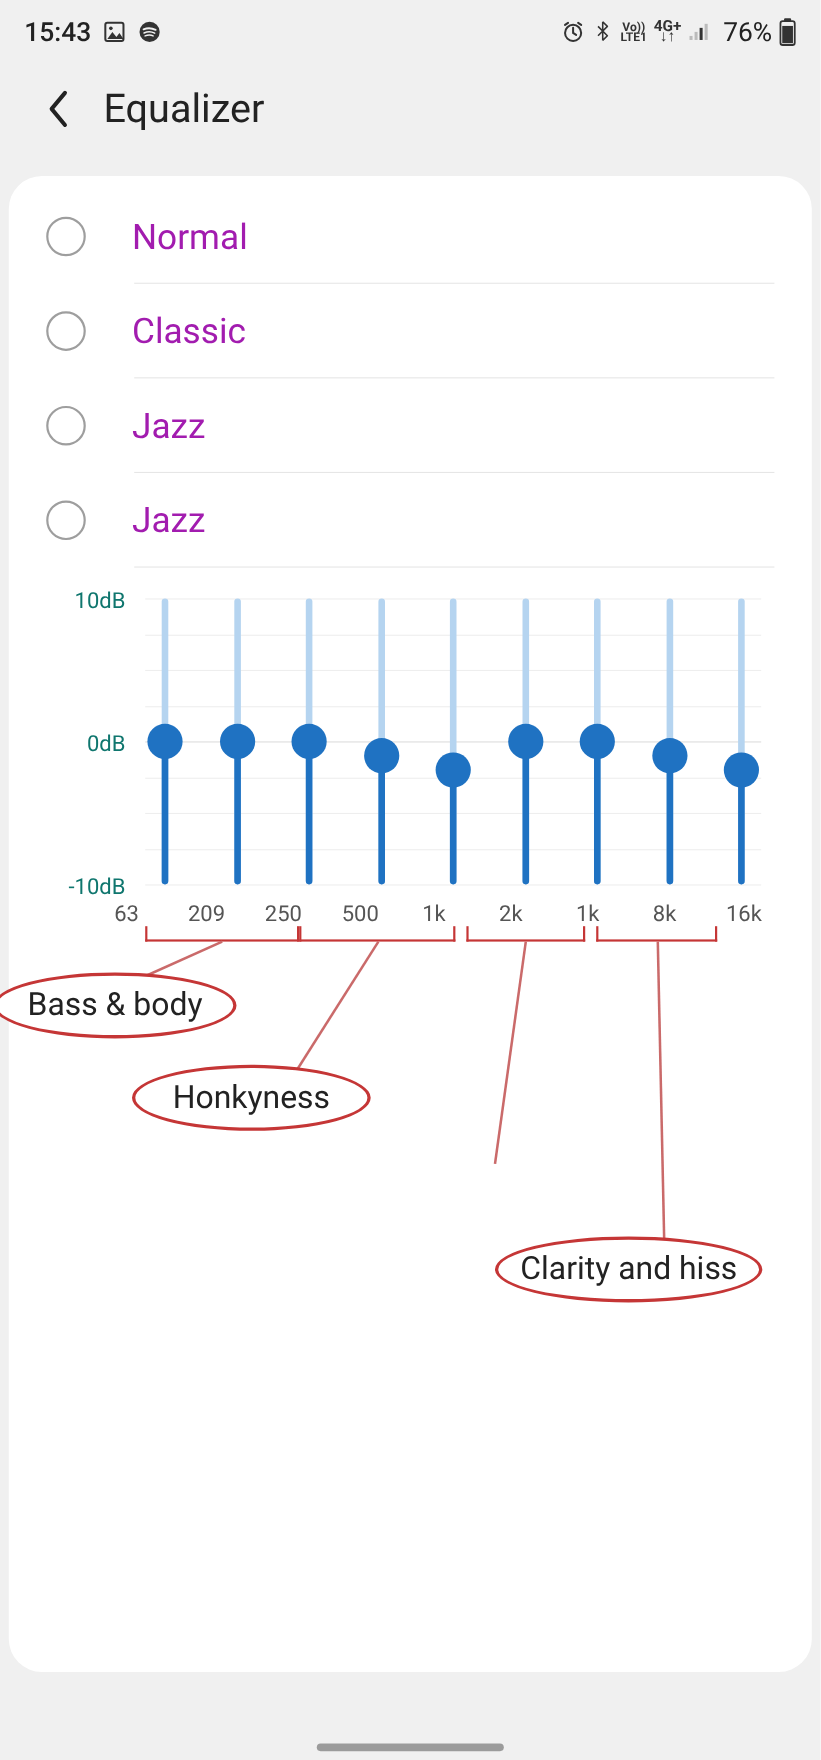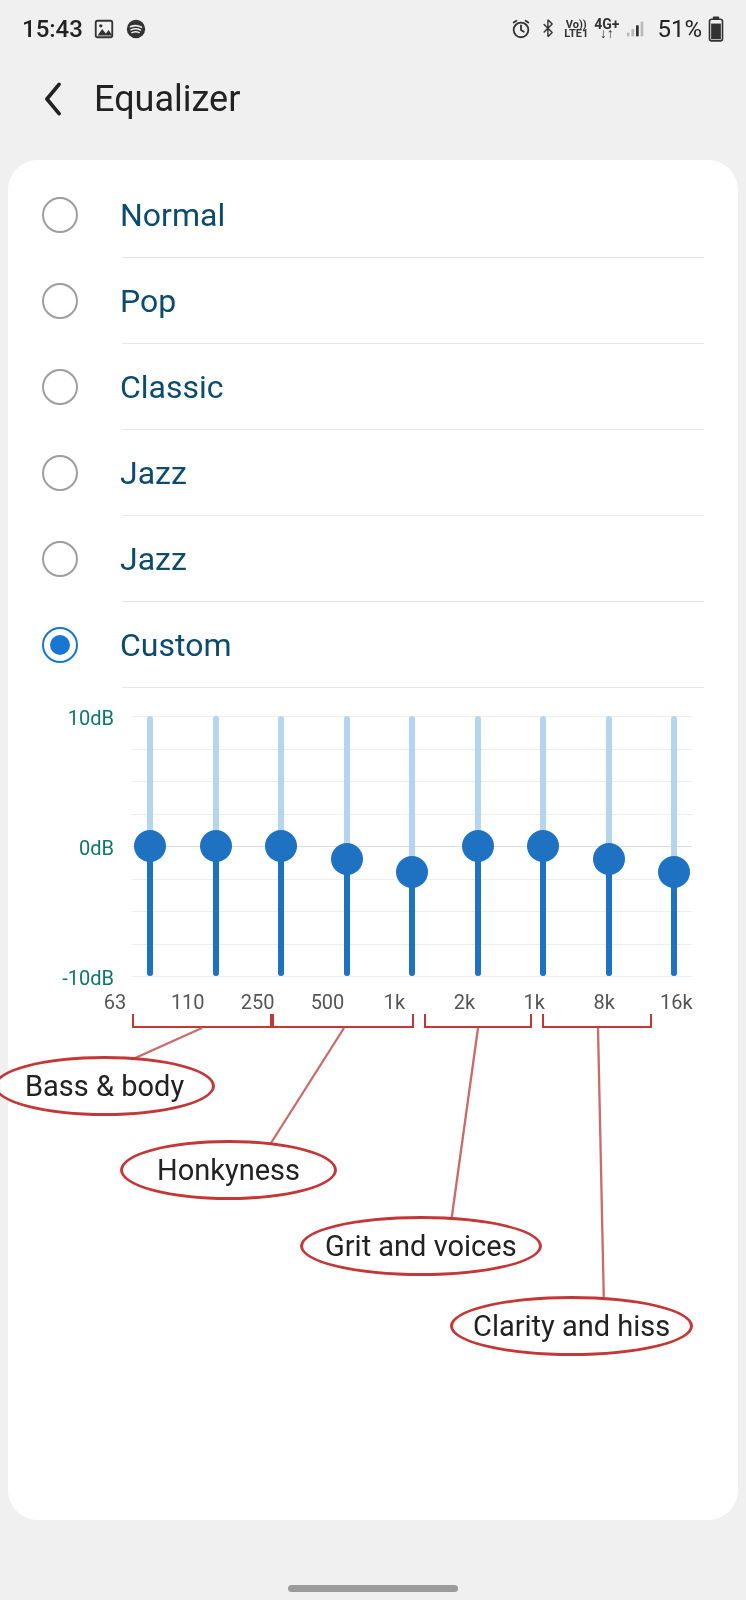--- a/index.html
+++ b/index.html
@@ -76,21 +76,21 @@
     position: absolute;
     top: 50%; left: 50%;
     width: 20px; height: 20px;
     background: #1976d2;
     border-radius: 50%;
     transform: translate(-50%, -50%);
   }
   .row .label {
     margin-left: 42px;
     font-size: 32px;
-    color: #0c4a6e;
+    color: #a21caf;
   }
 
   
   .eq-wrap {
     position: relative;
     margin: 28px 36px 0 36px;
   }
   .tick-label {
     position: absolute;
     font-size: 20px;
@@ -230,21 +230,21 @@
     <span class="sicon" style="font-size:11px; line-height:9px; font-weight:700; color:#333; text-align:center;">Vo))<br>LTE1</span>
     <span class="sicon" style="font-size:14px; line-height:9px; font-weight:700; color:#333; text-align:center;">4G+<br>↓↑</span>
     <span class="sicon">
       <svg width="22" height="20" viewBox="0 0 24 20">
           <rect x="2" y="14" width="3" height="4" fill="#bbb"></rect>
           <rect x="7" y="10" width="3" height="8" fill="#bbb"></rect>
           <rect x="12" y="6" width="3" height="12" fill="#333"></rect>
           <rect x="17" y="2" width="3" height="16" fill="#bbb"></rect>
         </svg>
     </span>
-    <span class="pct">51%</span>
+    <span class="pct">76%</span>
     <span class="sicon">
       <svg width="16" height="26" viewBox="0 0 14 24">
           <rect x="1" y="3" width="12" height="20" rx="2" fill="none" stroke="#333" stroke-width="1.5"></rect>
           <rect x="4" y="0.5" width="6" height="2.5" rx="1" fill="#333"></rect>
           <rect x="2.5" y="7" width="9" height="14.5" fill="#333"></rect>
         </svg>
     </span>
   </div>
 </div>
 
@@ -258,37 +258,29 @@
 </div>
 
 <div class="card">
   <div id="presets">
       <div class="row">
         <div class="radio"></div>
         <span class="label">Normal</span>
       </div>
       <div class="row">
         <div class="radio"></div>
-        <span class="label">Pop</span>
-      </div>
-      <div class="row">
-        <div class="radio"></div>
         <span class="label">Classic</span>
       </div>
       <div class="row">
         <div class="radio"></div>
         <span class="label">Jazz</span>
       </div>
       <div class="row">
         <div class="radio"></div>
         <span class="label">Jazz</span>
-      </div>
-      <div class="row">
-        <div class="radio selected"></div>
-        <span class="label">Custom</span>
       </div>
     </div>
 
   <div class="eq-wrap">
     <span class="tick-label" style="top:-10px;">10dB</span>
     <span class="tick-label" style="top:120px;">0dB</span>
     <span class="tick-label" style="top:250px;">-10dB</span>
     <div class="eq-grid" id="grid">
         <div class="hline" style="top: 260px;"></div>
         <div class="hline" style="top: 227.5px;"></div>
@@ -342,21 +334,21 @@
           </div>
           <div class="slider">
             <div class="track"></div>
             <div class="fill" style="top: 156px; height: 104px;"></div>
             <div class="thumb" style="top: 156px;"></div>
           </div>
         </div>
     </div>
     <div class="freq-labels" id="freqs">
         <span>63</span>
-        <span>110</span>
+        <span>209</span>
         <span>250</span>
         <span>500</span>
         <span>1k</span>
         <span>2k</span>
         <span>1k</span>
         <span>8k</span>
         <span>16k</span>
       </div>
 
     <div class="bracket" style="left:88px; width:140px; top:298px;"></div>
@@ -366,18 +358,17 @@
 
     <svg style="position:absolute; left:0; top:0; width:700px; height:700px; pointer-events:none;">
       <line x1="158" y1="312" x2="60" y2="356" stroke="#ca6a6a" stroke-width="2.3"></line>
       <line x1="300" y1="312" x2="220" y2="438" stroke="#ca6a6a" stroke-width="2.3"></line>
       <line x1="434" y1="312" x2="406" y2="514" stroke="#ca6a6a" stroke-width="2.3"></line>
       <line x1="554" y1="312" x2="560" y2="592" stroke="#ca6a6a" stroke-width="2.3"></line>
     </svg>
 
     <div class="bubble" style="left:-50px; top:340px; padding:10px 28px;">Bass &amp; body</div>
     <div class="bubble" style="left:76px; top:424px; padding:10px 34px;">Honkyness</div>
-    <div class="bubble" style="left:256px; top:500px; padding:10px 22px;">Grit and voices</div>
     <div class="bubble" style="left:406px; top:580px; padding:10px 20px;">Clarity and hiss</div>
   </div>
 </div>
 
 <div class="navpill"></div>
 
 </body></html>

